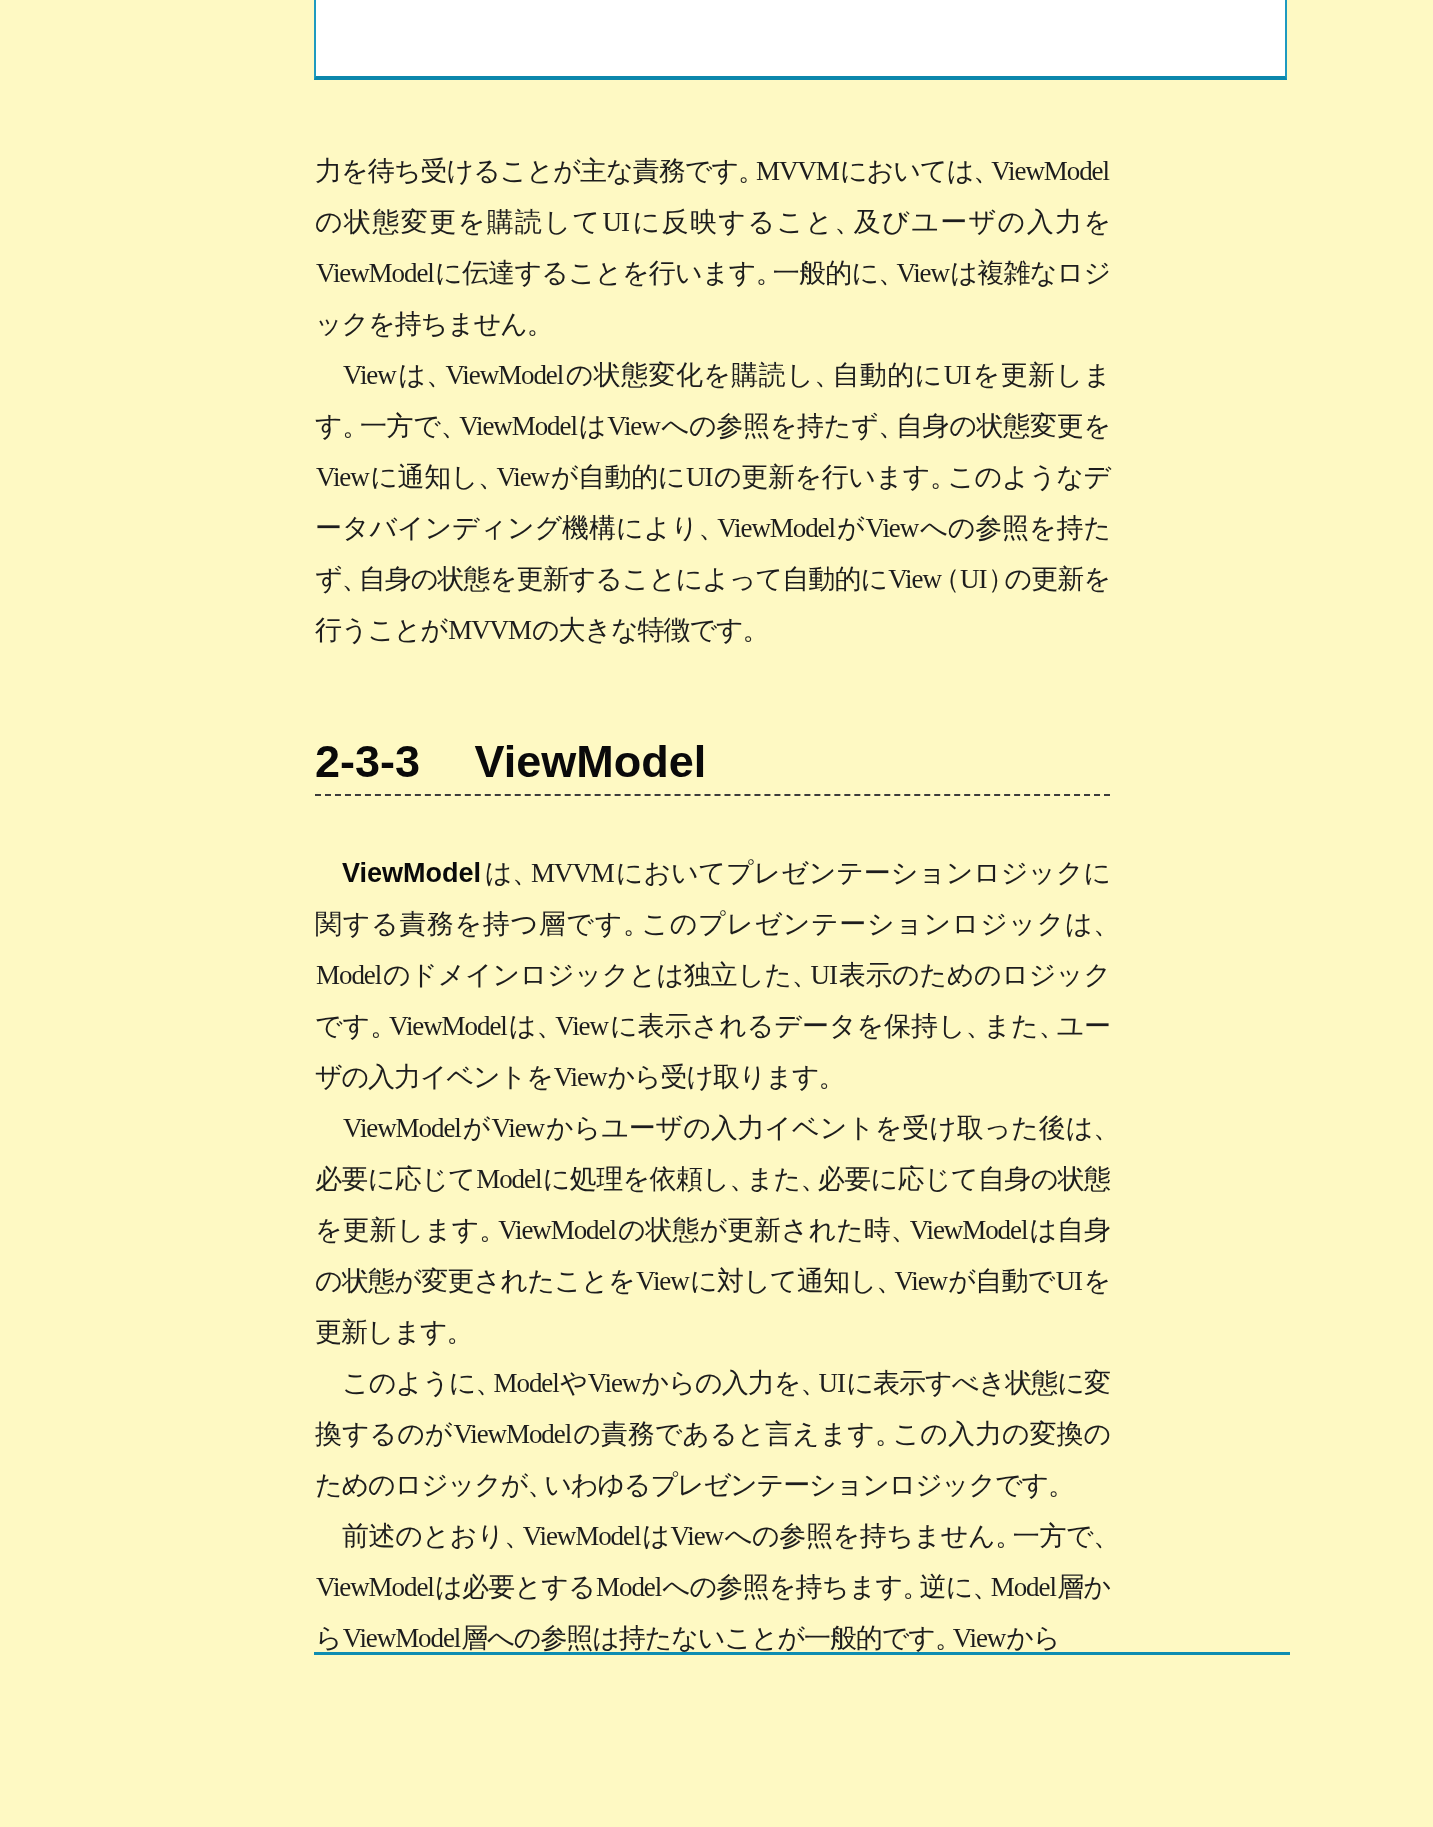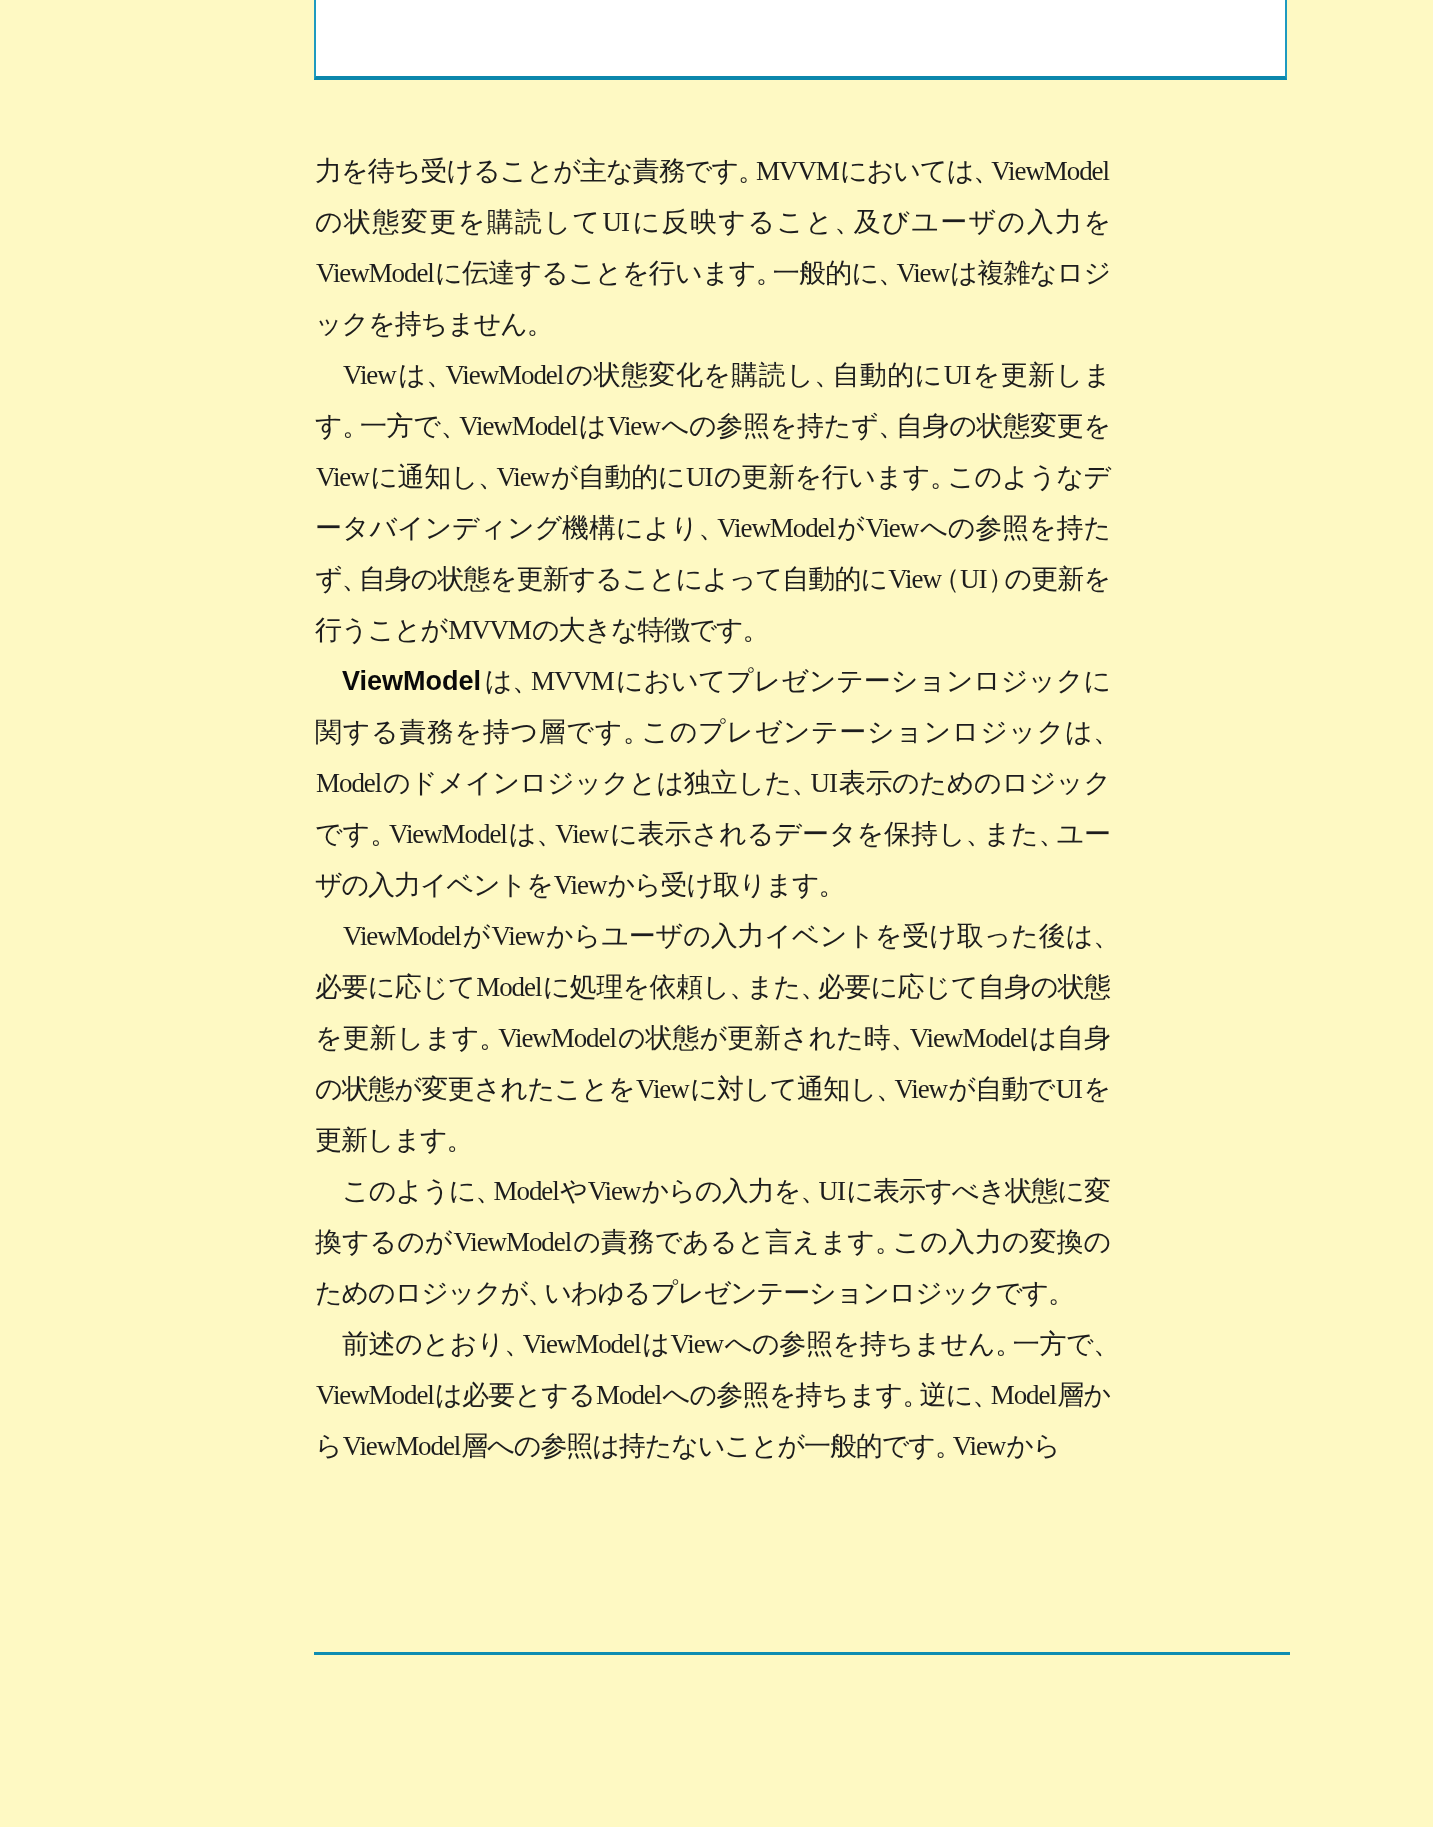--- a/index.html
+++ b/index.html
@@ -86,20 +86,24 @@
 <div class="page">
 
   <div class="header-box"></div>
 
   <div class="body-col">
     <div id="paras-before">
         <p>力を待ち受けることが主な責務です<span class="pc">。</span><span class="lat">MVVM</span>においては<span class="pc">、</span><span class="lat">ViewModel</span>の状態変更を購読して<span class="lat">UI</span>に反映すること<span class="pc">、</span>及びユーザの入力を<span class="lat">ViewModel</span>に伝達することを行います<span class="pc">。</span>一般的に<span class="pc">、</span><span class="lat">View</span>は複雑なロジックを持ちません<span class="pc">。</span></p>
         <p class="indent"><span class="lat">View</span>は<span class="pc">、</span><span class="lat">ViewModel</span>の状態変化を購読し<span class="pc">、</span>自動的に<span class="lat">UI</span>を更新します<span class="pc">。</span>一方で<span class="pc">、</span><span class="lat">ViewModel</span>は<span class="lat">View</span>への参照を持たず<span class="pc">、</span>自身の状態変更を<span class="lat">View</span>に通知し<span class="pc">、</span><span class="lat">View</span>が自動的に<span class="lat">UI</span>の更新を行います<span class="pc">。</span>このようなデータバインディング機構により<span class="pc">、</span><span class="lat">ViewModel</span>が<span class="lat">View</span>への参照を持たず<span class="pc">、</span>自身の状態を更新することによって自動的に<span class="lat">View</span><span class="po">（</span><span class="lat">UI</span><span class="pc">）</span>の更新を行うことが<span class="lat">MVVM</span>の大きな特徴です<span class="pc">。</span></p>
       </div>
 
+    <h2 class="sec">
+      <span class="sec-num">2-3-3</span>
+      <span class="sec-title">ViewModel</span>
+    </h2>
 
     <div id="paras-after">
         <p class="indent"><b class="lead">ViewModel</b>は<span class="pc">、</span><span class="lat">MVVM</span>においてプレゼンテーションロジックに関する責務を持つ層です<span class="pc">。</span>このプレゼンテーションロジックは<span class="pc">、</span><span class="lat">Model</span>のドメインロジックとは独立した<span class="pc">、</span><span class="lat">UI</span>表示のためのロジックです<span class="pc">。</span><span class="lat">ViewModel</span>は<span class="pc">、</span><span class="lat">View</span>に表示されるデータを保持し<span class="pc">、</span>また<span class="pc">、</span>ユーザの入力イベントを<span class="lat">View</span>から受け取ります<span class="pc">。</span></p>
         <p class="indent"><span class="lat">ViewModel</span>が<span class="lat">View</span>からユーザの入力イベントを受け取った後は<span class="pc">、</span>必要に応じて<span class="lat">Model</span>に処理を依頼し<span class="pc">、</span>また<span class="pc">、</span>必要に応じて自身の状態を更新します<span class="pc">。</span><span class="lat">ViewModel</span>の状態が更新された時<span class="pc">、</span><span class="lat">ViewModel</span>は自身の状態が変更されたことを<span class="lat">View</span>に対して通知し<span class="pc">、</span><span class="lat">View</span>が自動で<span class="lat">UI</span>を更新します<span class="pc">。</span></p>
         <p class="indent">このように<span class="pc">、</span><span class="lat">Model</span>や<span class="lat">View</span>からの入力を<span class="pc">、</span><span class="lat">UI</span>に表示すべき状態に変換するのが<span class="lat">ViewModel</span>の責務であると言えます<span class="pc">。</span>この入力の変換のためのロジックが<span class="pc">、</span>いわゆるプレゼンテーションロジックです<span class="pc">。</span></p>
         <p class="indent">前述のとおり<span class="pc">、</span><span class="lat">ViewModel</span>は<span class="lat">View</span>への参照を持ちません<span class="pc">。</span>一方で<span class="pc">、</span><span class="lat">ViewModel</span>は必要とする<span class="lat">Model</span>への参照を持ちます<span class="pc">。</span>逆に<span class="pc">、</span><span class="lat">Model</span>層から<span class="lat">ViewModel</span>層への参照は持たないことが一般的です<span class="pc">。</span><span class="lat">View</span>から</p>
       </div>
   </div>
 
   <div class="bottom-rule"></div>

